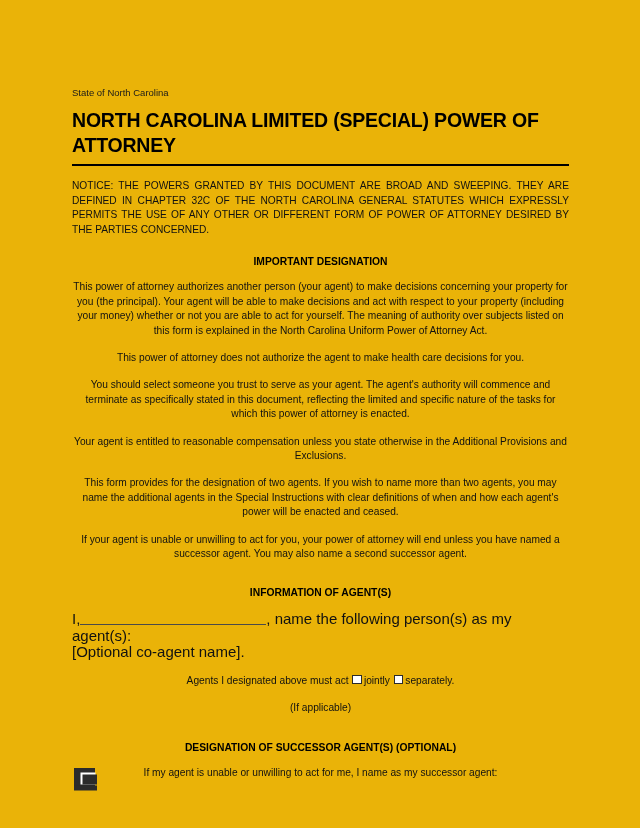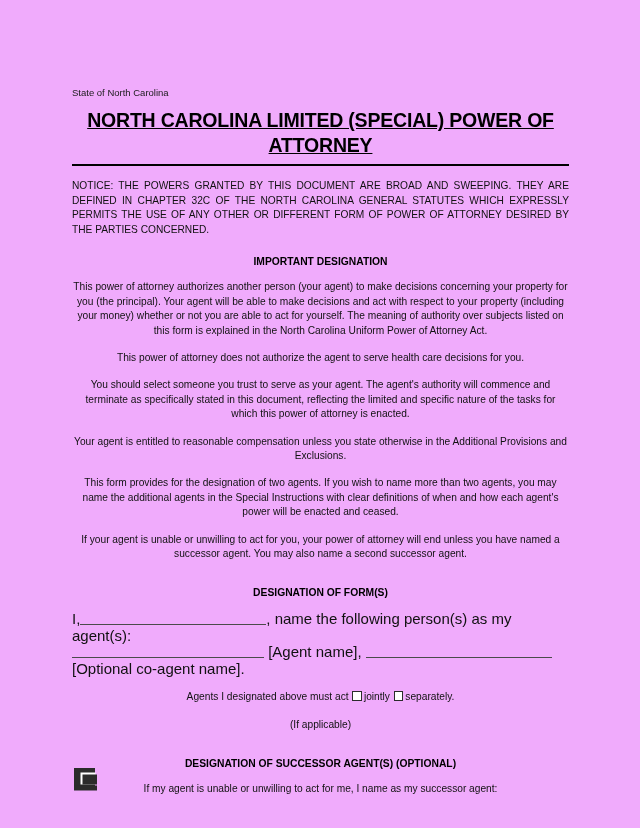--- a/index.html
+++ b/index.html
@@ -8,45 +8,43 @@
     background: #ffffff;
   }
   body {
     font-family: "Liberation Sans", sans-serif;
     color: #000000;
   }
   .page {
     position: relative;
     width: 640px;
     height: 828px;
-    background: #f0abfc;
+    background: #eab308;
     box-sizing: border-box;
     overflow: hidden;
   }
   .content {
     position: absolute;
     left: 72px;
     top: 86px;
     width: 497px;
   }
   .state-label {
     font-size: 9.5px;
     line-height: 13px;
     color: #1a1a1a;
     margin-bottom: 9px;
   }
   .doc-title {
     font-size: 19.5px;
     font-weight: bold;
-    text-align: center;
     line-height: 25px;
     letter-spacing: -0.2px;
     color: #000;
     margin: 0 0 6px 0;
-    text-decoration: underline;
   }
   .title-rule {
     border: 0;
     border-top: 2.2px solid #000;
     margin: 0 0 13px 0;
     width: 100%;
   }
   .notice {
     font-size: 10.2px;
     line-height: 14.6px;
@@ -121,34 +119,31 @@
 
     <h1 class="doc-title">NORTH CAROLINA LIMITED (SPECIAL) POWER OF ATTORNEY</h1>
 
     <hr class="title-rule">
 
     <div class="notice">NOTICE: THE POWERS GRANTED BY THIS DOCUMENT ARE BROAD AND SWEEPING. THEY ARE DEFINED IN CHAPTER 32C OF THE NORTH CAROLINA GENERAL STATUTES WHICH EXPRESSLY PERMITS THE USE OF ANY OTHER OR DIFFERENT FORM OF POWER OF ATTORNEY DESIRED BY THE PARTIES CONCERNED.</div>
 
     <div class="section-heading">IMPORTANT DESIGNATION</div>
 
     <p class="body-text">This power of attorney authorizes another person (your agent) to make decisions concerning your property for you (the principal). Your agent will be able to make decisions and act with respect to your property (including your money) whether or not you are able to act for yourself. The meaning of authority over subjects listed on this form is explained in the North Carolina Uniform Power of Attorney Act.</p>
-    <p class="body-text">This power of attorney does not authorize the agent to serve health care decisions for you.</p>
+    <p class="body-text">This power of attorney does not authorize the agent to make health care decisions for you.</p>
     <p class="body-text">You should select someone you trust to serve as your agent. The agent's authority will commence and terminate as specifically stated in this document, reflecting the limited and specific nature of the tasks for which this power of attorney is enacted.</p>
     <p class="body-text">Your agent is entitled to reasonable compensation unless you state otherwise in the Additional Provisions and Exclusions.</p>
     <p class="body-text">This form provides for the designation of two agents. If you wish to name more than two agents, you may name the additional agents in the Special Instructions with clear definitions of when and how each agent's power will be enacted and ceased.</p>
     <p class="body-text">If your agent is unable or unwilling to act for you, your power of attorney will end unless you have named a successor agent. You may also name a second successor agent.</p>
 
-    <div class="section-heading heading-gap-top">DESIGNATION OF FORM(S)</div>
+    <div class="section-heading heading-gap-top">INFORMATION OF AGENT(S)</div>
 
     <div class="agent-block">
       <p class="agent-line"><span>I,</span><span class="blank blank-principal"></span><span>, name the following person(s) as my agent(s):</span></p>
 
-      <p class="agent-line"><span class="blank blank-agent"></span>
-        <span>[Agent name],</span>
-        <span class="blank blank-coagent"></span></p>
 
       <p class="agent-line">[Optional co-agent name].</p>
     </div>
 
     <p class="body-text"><span>Agents I designated above must act</span>
       <span class="checkbox"></span><span>jointly</span>
       <span class="checkbox"></span><span>separately.</span></p>
 
     <p class="body-text">(If applicable)</p>
 

